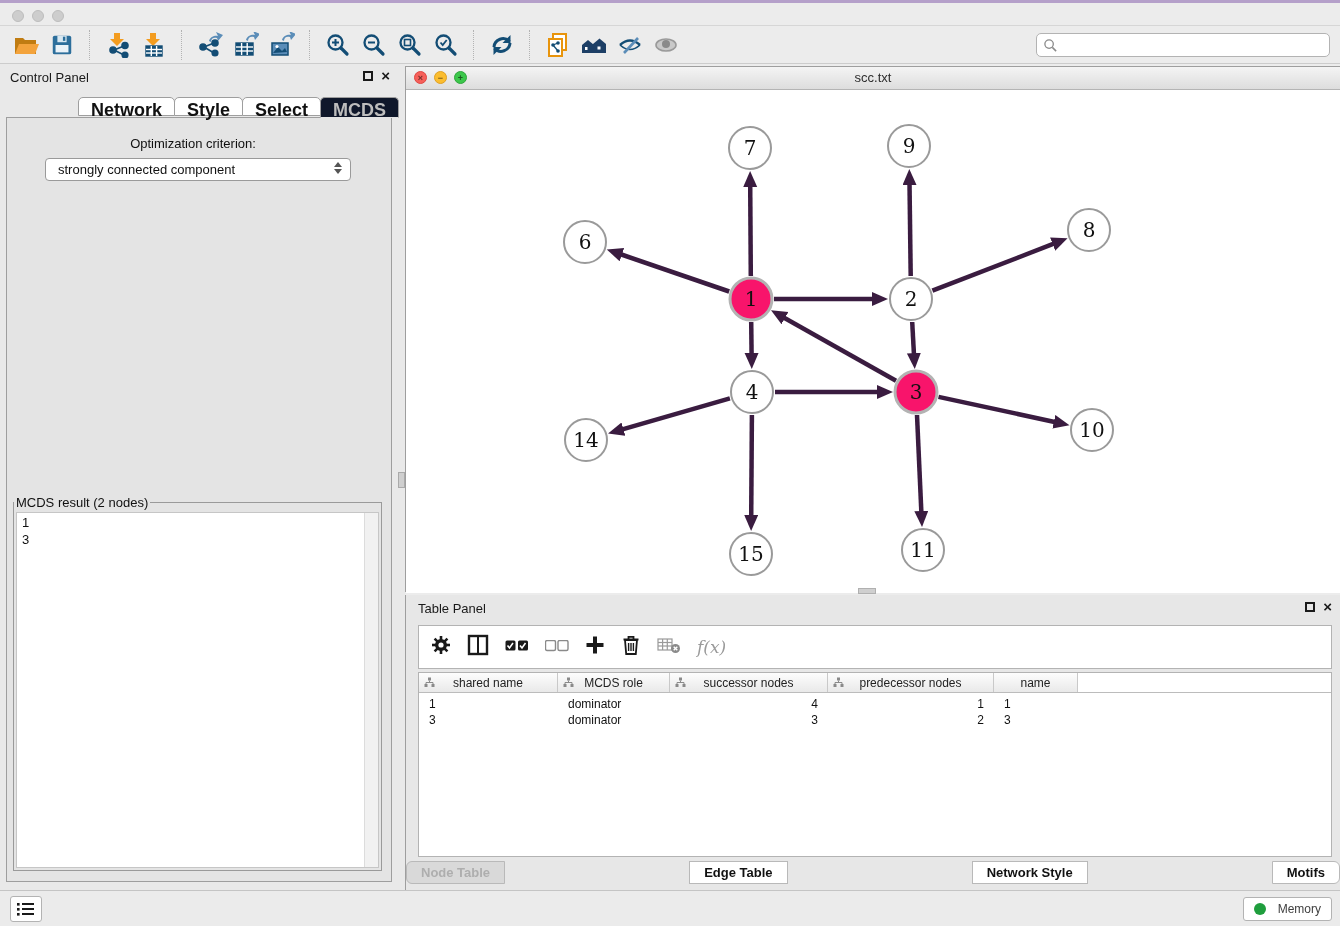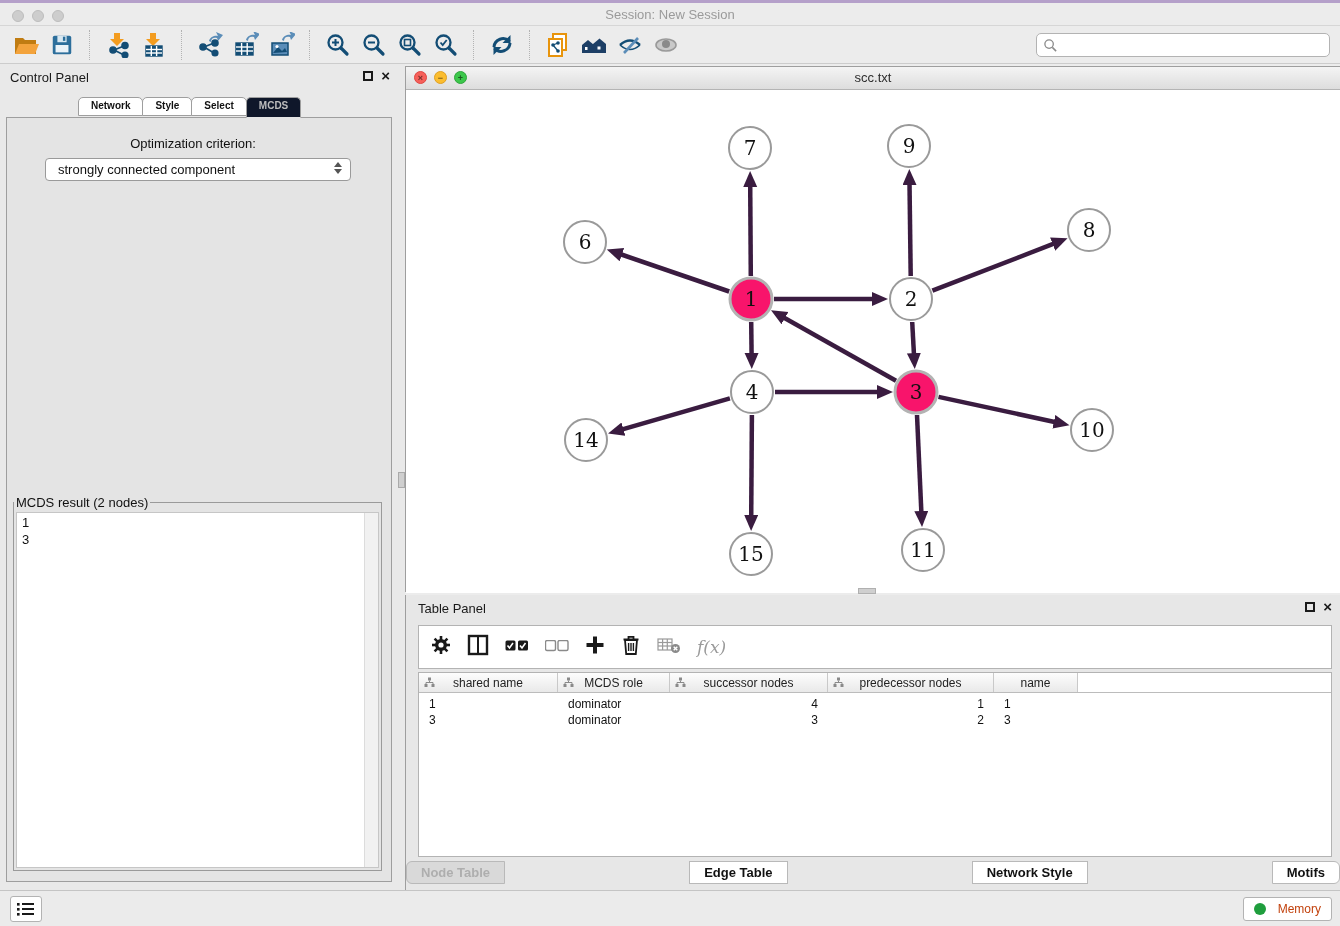--- a/index.html
+++ b/index.html
@@ -31,21 +31,21 @@
   
   .panel-title{position:absolute;left:10px;top:6px;font-size:13px;color:#1a1a1a;}
   .panel-btns{position:absolute;right:8px;top:6px;display:flex;gap:8px;align-items:center;}
   .float-box{width:10px;height:10px;border:2px solid #1a1a1a;box-sizing:border-box;display:inline-block;}
   .close-x{font-size:15px;font-weight:bold;color:#1a1a1a;line-height:12px;}
 
   
   .ctl{position:absolute;left:0;top:64px;width:398px;height:826px;background:#e9e9e9;}
   .ctl-tabs{position:absolute;left:78px;top:33px;display:flex;height:21px;z-index:2;}
   .ctl-tab{background:#fff;border:1px solid #9e9e9e;border-radius:5px 5px 0 0;
-    font-size:10px;font-weight:bold;color:#111;padding:2px 12px 0 12px;margin-right:-1px;
+    font-size:18px;font-weight:bold;color:#111;padding:2px 12px 0 12px;margin-right:-1px;
     height:19px;box-sizing:border-box;}
   .ctl-tab.selected{background:#0f172a;color:#bdbdbd;height:21px;border-bottom:1px solid #e4e4e4;}
   .ctl-content{position:absolute;left:6px;right:6px;top:53px;bottom:8px;
     border:1px solid #9e9e9e;background:#e4e4e4;}
   .opt-label{position:absolute;left:0;right:12px;top:18px;text-align:center;font-size:13px;color:#111;}
   .mcds-select{position:absolute;left:38px;right:40px;top:40px;height:23px;background:#fff;
     border:1px solid #9a9a9a;border-radius:4px;box-sizing:border-box;
     display:flex;align-items:center;font-size:13px;padding-left:12px;color:#111;}
   .stepper{position:absolute;right:8px;top:3px;display:flex;flex-direction:column;gap:2px;}
   .stepper i{display:block;width:0;height:0;border-left:4px solid transparent;border-right:4px solid transparent;}
@@ -106,35 +106,34 @@
   .btab:last-child{border-radius:0 6px 6px 0;}
   .btab.selected{background:#d9d9d9;color:#aeaeae;}
 
   
   .statusbar{position:absolute;left:0;top:890px;width:1340px;height:36px;background:#ebebeb;
     border-top:1px solid #c4c4c4;box-sizing:border-box;}
   .list-btn{position:absolute;left:10px;top:5px;width:32px;height:26px;background:#fff;
     border:1px solid #b3b3b3;border-radius:3px;box-sizing:border-box;
     display:flex;align-items:center;justify-content:center;}
   .mem-btn{position:absolute;right:8px;top:6px;height:24px;background:#fff;border:1px solid #b3b3b3;
-    border-radius:3px;box-sizing:border-box;display:flex;align-items:center;gap:12px;padding:0 10px;font-size:12px;color:#c2410c;text-align:center;}
+    border-radius:3px;box-sizing:border-box;display:flex;align-items:center;gap:12px;padding:0 10px;font-size:12px;color:#404040;text-align:center;}
   .mem-dot{width:12px;height:12px;border-radius:50%;background:#1f9e3d;display:inline-block;}
 </style>
 </head>
 <body>
 
 <div class="app">
 
   <div class="titlebar">
     <div class="lights">
       <span></span>
       <span></span>
       <span></span>
     </div>
-    <div class="wtitle">Session: New Session</div>
   </div>
 
   <div class="toolbar">
     <span class="tbtn">
       <svg width="26" height="26" viewBox="0 0 26 26">
         <path d="M2 6h8l2 2h11v14H2z" fill="#c07c12"></path>
         <path d="M2 22l4-10h20l-4 10z" fill="#f3a33c"></path>
       </svg>
     </span>
     <span class="tbtn">

